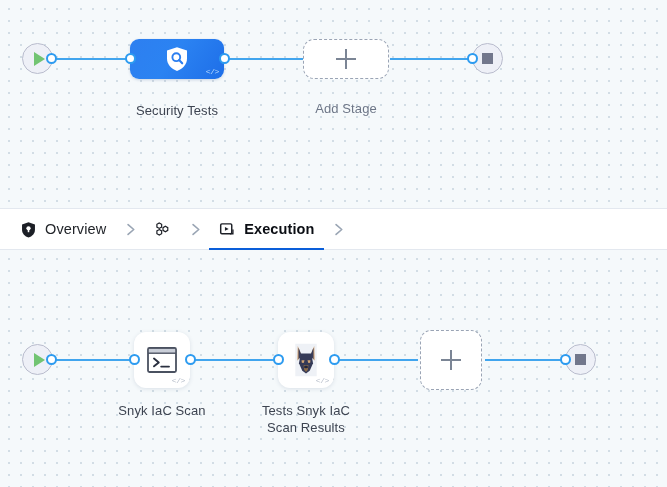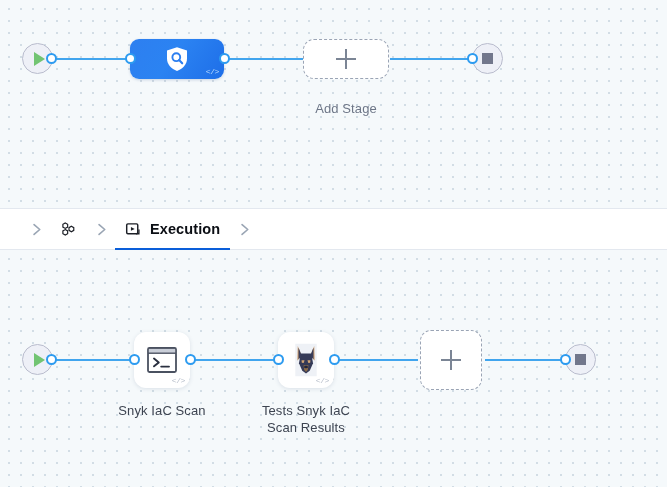--- a/index.html
+++ b/index.html
@@ -220,37 +220,46 @@
       <div class="node-stage" style="left:130px; top:39px;">
         <svg class="glyph" viewBox="0 0 24 26">
           <path d="M12 1.2 L22 4.6 V12.6 C22 18.6 17.6 23.1 12 24.9 C6.4 23.1 2 18.6 2 12.6 V4.6 Z" fill="#ffffff"></path>
           <circle cx="11.3" cy="11.2" r="3.9" fill="none" stroke="#2b7ef0" stroke-width="1.9"></circle>
           <line x1="14.1" y1="14.1" x2="17.2" y2="17.3" stroke="#2b7ef0" stroke-width="2.1" stroke-linecap="round"></line>
         </svg>
         <span class="codebadge on-blue">&lt;/&gt;</span>
       </div>
       <div class="port" style="left:125px; top:53px;"></div>
       <div class="port" style="left:219px; top:53px;"></div>
+      <div class="nlabel" style="left:97px; top:102px; width:160px;">Security Tests</div>
 
       <div class="node-add" style="left:303px; top:39px; width:86px; height:40px;">
         <div class="plus"></div>
       </div>
       <div class="nlabel muted" style="left:266px; top:100px; width:160px;text-align:center;">Add Stage</div>
 
       <div class="port" style="left:467px; top:53px;"></div>
       <div class="term" style="left:472px; top:43px;">
         <div class="sq"></div>
       </div>
 
     </div>
   </div>
 
   <div id="tabbar">
     <div class="sp-l"></div>
 
+    <div class="tab">
+      <svg class="tab-ico" viewBox="0 0 20 20">
+        <path d="M10 1.4 L17.6 4 V10.2 C17.6 14.7 14.3 18.1 10 19.4 C5.7 18.1 2.4 14.7 2.4 10.2 V4 Z" fill="#1c1f26"></path>
+        <circle cx="10" cy="8.6" r="2.5" fill="#ffffff"></circle>
+        <rect x="9.1" y="9.6" width="1.8" height="3.6" fill="#ffffff"></rect>
+      </svg>
+      <span class="tab-label">Overview</span>
+    </div>
     <div class="chev">
       <svg viewBox="0 0 16 16">
         <polyline points="5,2 12,8 5,14" fill="none" stroke="#9aa5b4" stroke-width="2" stroke-linecap="round" stroke-linejoin="round"></polyline>
       </svg>
     </div>
 
     <div class="tab">
       <svg class="tab-ico" viewBox="0 0 20 20">
         <g fill="none" stroke="#1c1f26" stroke-width="1.4">
           <path d="M6.2 2.3 L9 3.9 V7.1 L6.2 8.7 L3.4 7.1 V3.9 Z"></path>

